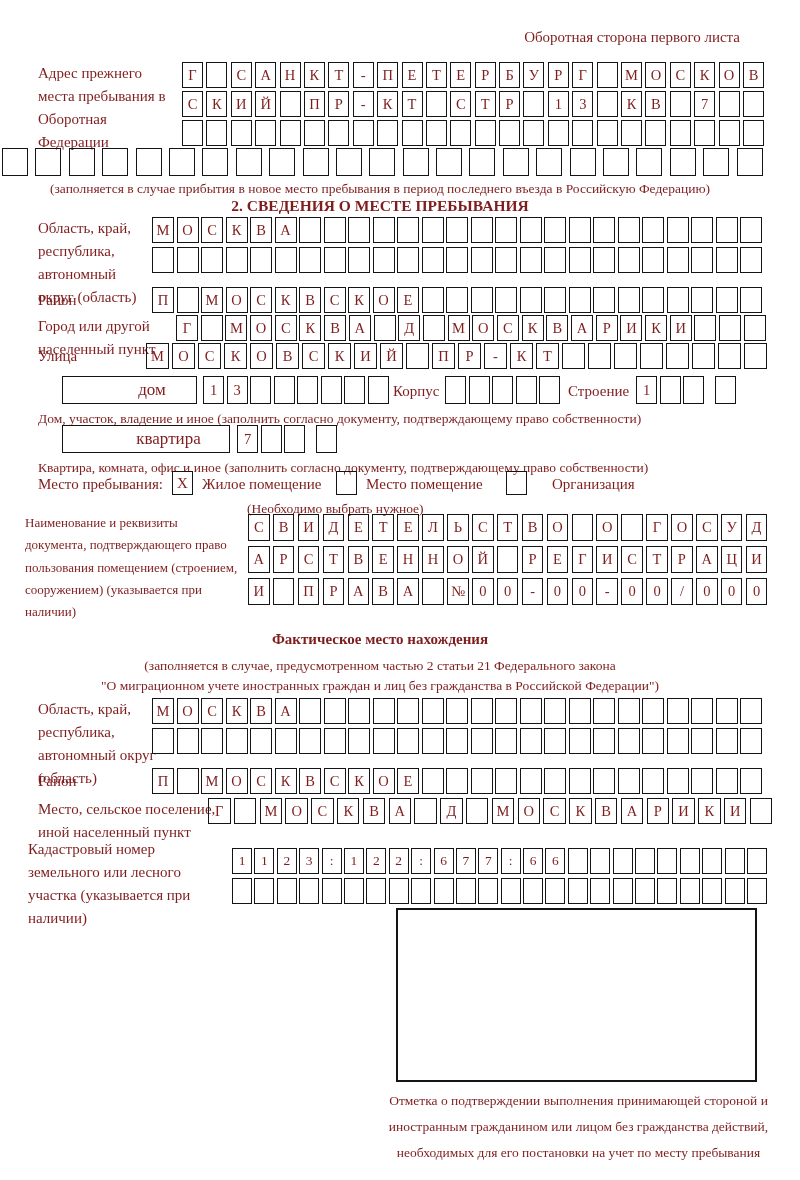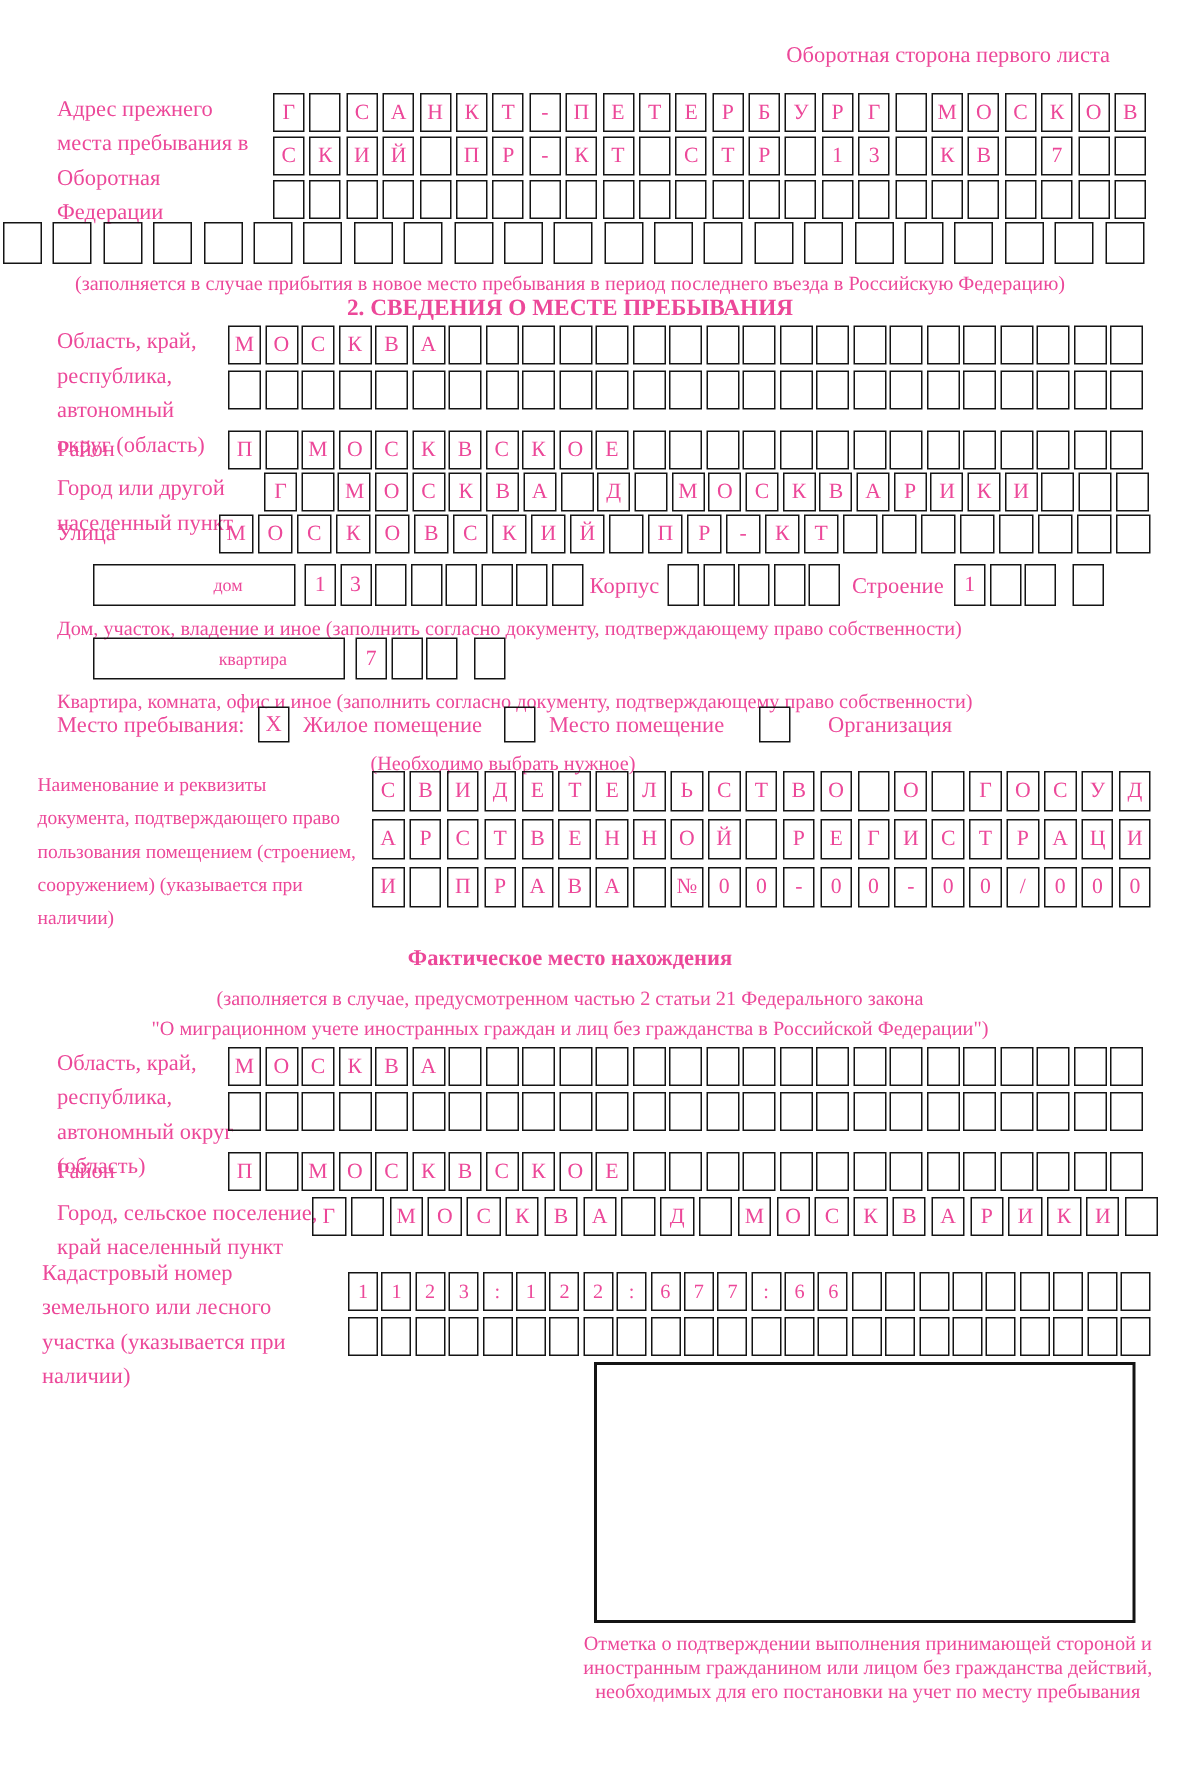--- a/index.html
+++ b/index.html
@@ -1,30 +1,30 @@
 <!DOCTYPE html>
 <html><head>
 <meta charset="utf-8">
 <style>
   html,body{margin:0;padding:0;background:#fff;}
-  #page{position:relative;width:800px;height:1180px;background:#fff;color:#ec4899;
+  #page{position:relative;width:800px;height:1180px;background:#fff;color:#7f1d1d;
         font-family:"Liberation Serif", serif;overflow:hidden;}
   .abs{position:absolute;}
   .label{font-size:15px;line-height:23px;}
   .cap{font-size:13.5px;line-height:20px;}
   .center{text-align:center;width:760px;left:0;}
   .bold{font-weight:bold;}
   .boxrow{display:flex;}
   .box{box-sizing:border-box;flex:0 0 auto;width:var(--bw,21px);height:var(--bh,26px);
        border:1.7px solid #141414;margin-right:var(--g,3.4px);
        display:flex;align-items:center;justify-content:center;
        font-size:var(--fs,14.5px);line-height:1;}
   .split-last .box:last-child{margin-left:8px;}
   .wbox{box-sizing:border-box;border:1.7px solid #141414;display:flex;align-items:center;
-        justify-content:center;font-size:12px;padding-left:45px;}
+        justify-content:center;font-size:17px;padding-left:45px;}
   .chk{box-sizing:border-box;width:21px;height:24px;border:1.7px solid #141414;
        display:inline-flex;align-items:center;justify-content:center;font-size:15px;}
   .stamp{box-sizing:border-box;border:2px solid #141414;background:#fff;}
 </style>
 </head>
 <body>
 
 <div id="page">
 
   <div class="abs label" style="top:26px;right:60px;">Оборотная сторона первого листа</div>
@@ -481,21 +481,21 @@
       <span class="box empty"></span>
       <span class="box empty"></span>
       <span class="box empty"></span>
       <span class="box empty"></span>
       <span class="box empty"></span>
       <span class="box empty"></span>
       <span class="box empty"></span>
       <span class="box empty"></span>
     </div>
 
-  <div class="abs label" style="top:798px;left:38px;width:200px;">Город, сельское поселение, край населенный пункт</div>
+  <div class="abs label" style="top:798px;left:38px;width:200px;">Место, сельское поселение, иной населенный пункт</div>
   <div class="abs boxrow" style="top:798px;left:208px;--bw:22.5px;--g:3.3px;">
       <span class="box filled">Г</span>
       <span class="box empty"></span>
       <span class="box filled">М</span>
       <span class="box filled">О</span>
       <span class="box filled">С</span>
       <span class="box filled">К</span>
       <span class="box filled">В</span>
       <span class="box filled">А</span>
       <span class="box empty"></span>
@@ -562,15 +562,15 @@
       <span class="box empty"></span>
       <span class="box empty"></span>
       <span class="box empty"></span>
       <span class="box empty"></span>
       <span class="box empty"></span>
       <span class="box empty"></span>
       <span class="box empty"></span>
     </div>
 
   <div class="abs stamp" style="top:908px;left:396px;width:361px;height:174px;"></div>
-  <div class="abs cap" style="top:1088px;left:386px;width:385px;text-align:center;line-height:16px;">Отметка о подтверждении выполнения принимающей стороной и иностранным гражданином или лицом без гражданства действий, необходимых для его постановки на учет по месту пребывания</div>
+  <div class="abs cap" style="top:1088px;left:386px;width:385px;text-align:center;line-height:26px;">Отметка о подтверждении выполнения принимающей стороной и иностранным гражданином или лицом без гражданства действий, необходимых для его постановки на учет по месту пребывания</div>
 
 </div>
 
 </body></html>

